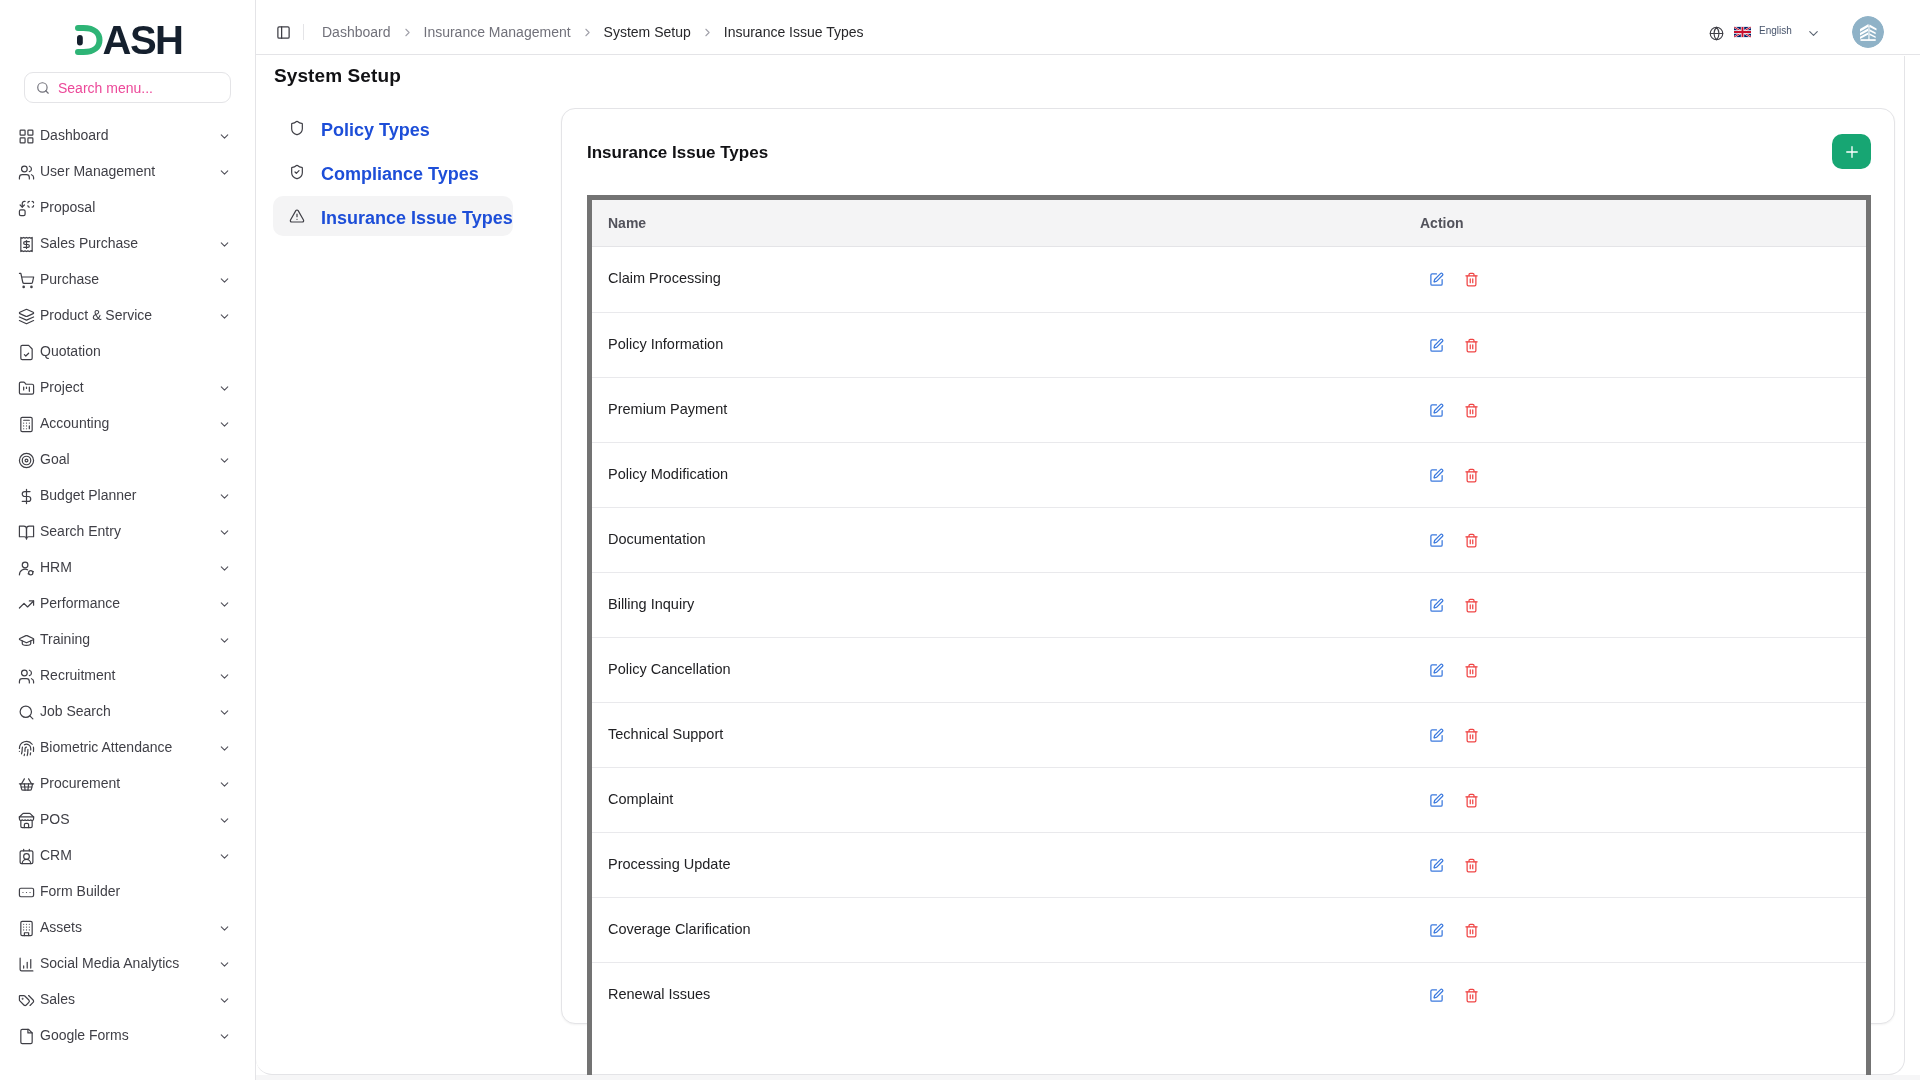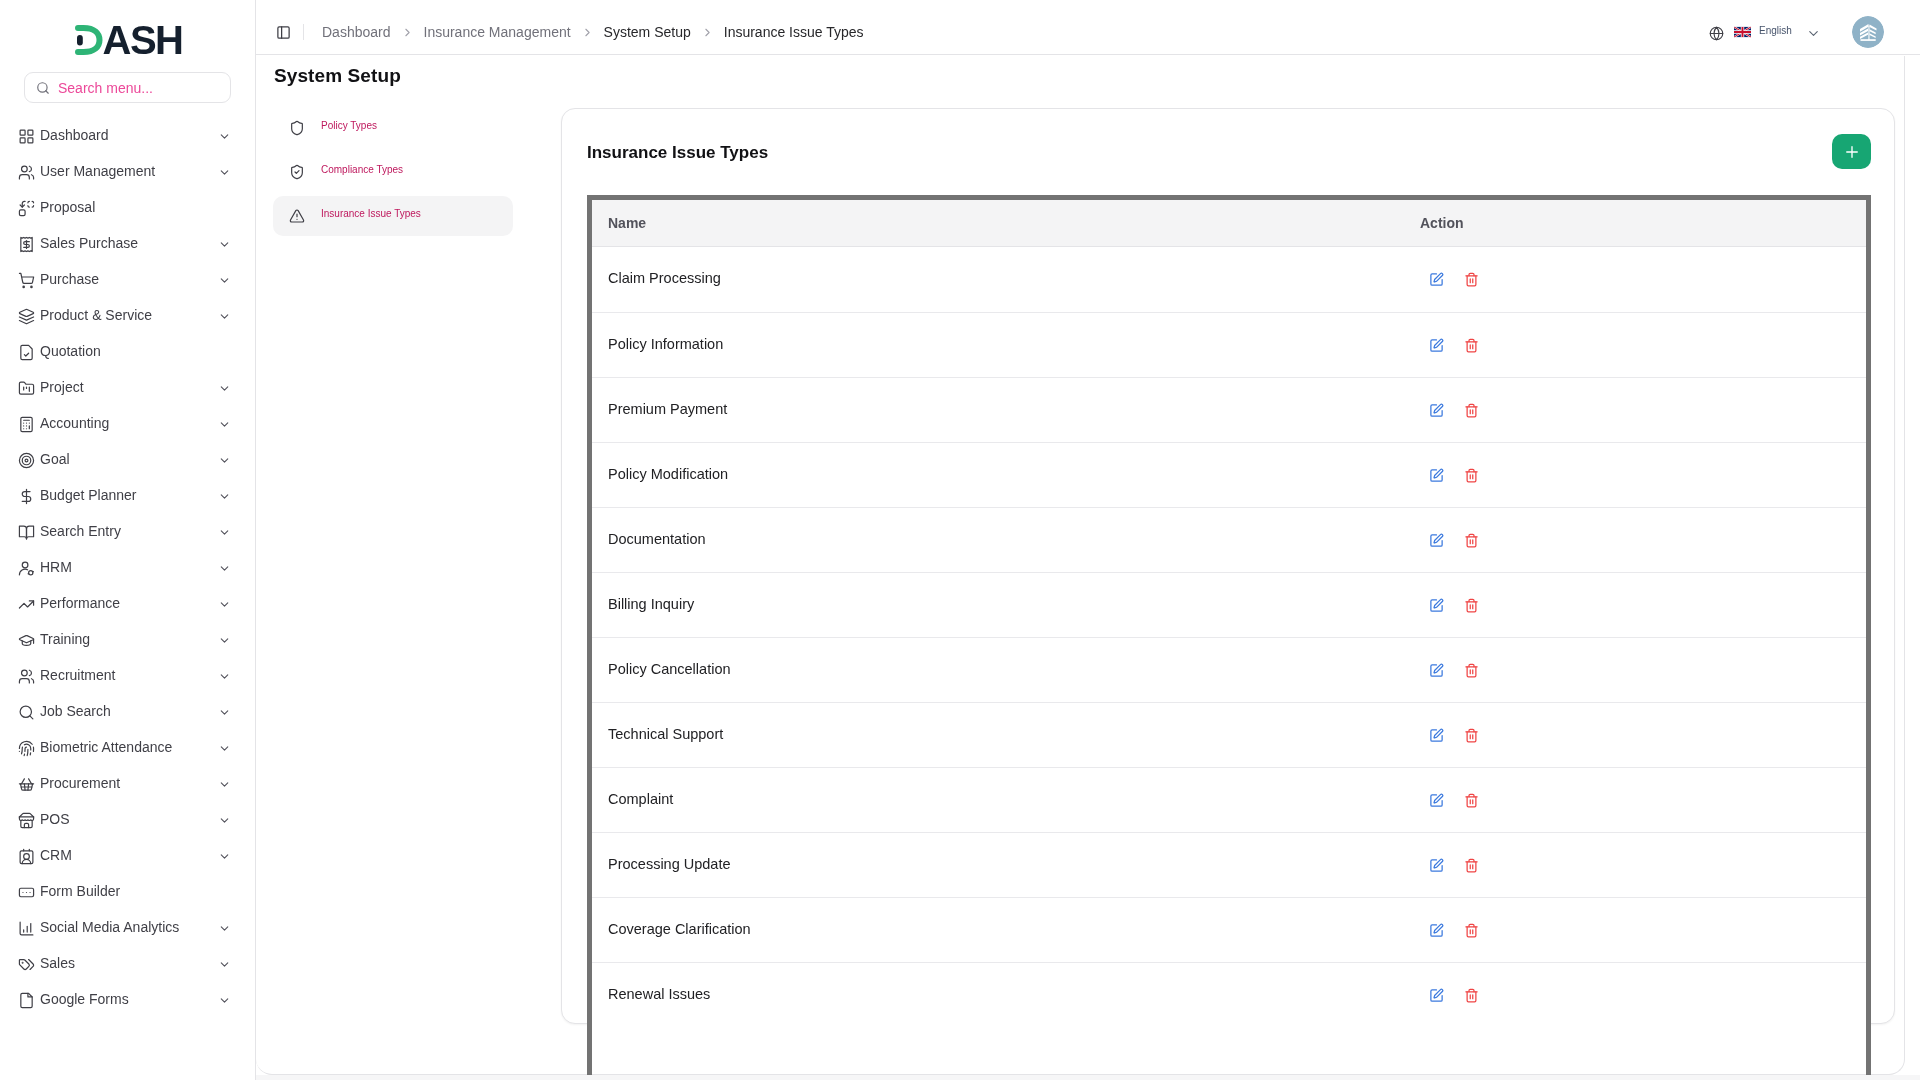--- a/index.html
+++ b/index.html
@@ -19,21 +19,21 @@
 .crumbs { position:absolute; left:66px; top:24px; display:flex; gap:10px; align-items:center; font-size:14px; }
 .crumbs .mut { color:#71717a; } .crumbs .drk { color:#27272a; }
 .eng { position:absolute; left:1503px; top:25px; font-size:10px; color:#46536b; }
 .main { position:absolute; left:256px; top:56px; width:1649px; height:1019px;
   background:#fff; border-right:1px solid #e4e4e7; border-bottom:1px solid #e4e4e7;
   border-bottom-left-radius:16px; border-bottom-right-radius:16px; }
 .bstrip { position:absolute; left:256px; top:1075px; width:1664px; height:5px; background:#f6f6f7; }
 h1.pt { position:absolute; left:18px; top:9px; font-size:19px; color:#111114; letter-spacing:0.1px; }
 .tabs { position:absolute; left:17px; top:52px; width:240px; }
 .tab { position:relative; width:240px; height:40px; border-radius:10px; margin-bottom:4px; }
-.tab span { position:absolute; left:48px; top:11.5px; font-size:10px; font-weight:400; color:#be185d; }
+.tab span { position:absolute; left:48px; top:11.5px; font-size:18px; font-weight:700; color:#1d4ed8; }
 .tab.sel { background:#f4f4f5; }
 .card { position:absolute; left:305px; top:52px; width:1334px; height:916px;
   background:#fff; border:1px solid #e4e4e7; border-radius:14px;
   box-shadow:0 1px 2px rgba(0,0,0,0.05); }
 .card h2 { position:absolute; left:25px; top:33.5px; font-size:17px; color:#111114; }
 .addbtn { position:absolute; left:1270px; top:25px; width:39px; height:35px;
   border-radius:10px; background:#17a673; }
 .tablewrap { position:absolute; left:25px; top:86px; width:1284px; height:923px;
   border:5px solid #737373; overflow:hidden;text-align:right; }
 .thead { position:relative; height:47px; background:#f4f4f5; border-bottom:1px solid #e4e4e7; }
@@ -576,20 +576,39 @@
         <svg style="position:absolute;left:18px;top:9.5px" width="17" height="17" viewBox="0 0 24 24" fill="none" stroke="#3f3f46" stroke-width="1.7" stroke-linecap="round" stroke-linejoin="round">
           <rect x="2" y="6" width="20" height="12" rx="2"></rect>
           <path d="M12 12h.01"></path>
           <path d="M17 12h.01"></path>
           <path d="M7 12h.01"></path>
         </svg>
         <span>Form Builder</span>
       </li>
 <li>
         <svg style="position:absolute;left:18px;top:9.5px" width="17" height="17" viewBox="0 0 24 24" fill="none" stroke="#3f3f46" stroke-width="1.7" stroke-linecap="round" stroke-linejoin="round">
+          <rect x="4" y="2" width="16" height="20" rx="2"></rect>
+          <path d="M9 22v-4h6v4"></path>
+          <path d="M8 6h.01"></path>
+          <path d="M16 6h.01"></path>
+          <path d="M12 6h.01"></path>
+          <path d="M12 10h.01"></path>
+          <path d="M12 14h.01"></path>
+          <path d="M16 10h.01"></path>
+          <path d="M16 14h.01"></path>
+          <path d="M8 10h.01"></path>
+          <path d="M8 14h.01"></path>
+        </svg>
+        <span>Assets</span>
+        <svg style="position:absolute;left:218px;top:11.5px" width="13" height="13" viewBox="0 0 24 24" fill="none" stroke="#52525b" stroke-width="2.0" stroke-linecap="round" stroke-linejoin="round">
+          <path d="m6 9 6 6 6-6"></path>
+        </svg>
+      </li>
+<li>
+        <svg style="position:absolute;left:18px;top:9.5px" width="17" height="17" viewBox="0 0 24 24" fill="none" stroke="#3f3f46" stroke-width="1.7" stroke-linecap="round" stroke-linejoin="round">
           <path d="M3 3v16a2 2 0 0 0 2 2h16"></path>
           <path d="M13 17V9"></path>
           <path d="M18 17V5"></path>
           <path d="M8 17v-3"></path>
         </svg>
         <span>Social Media Analytics</span>
         <svg style="position:absolute;left:218px;top:11.5px" width="13" height="13" viewBox="0 0 24 24" fill="none" stroke="#52525b" stroke-width="2.0" stroke-linecap="round" stroke-linejoin="round">
           <path d="m6 9 6 6 6-6"></path>
         </svg>
       </li>

